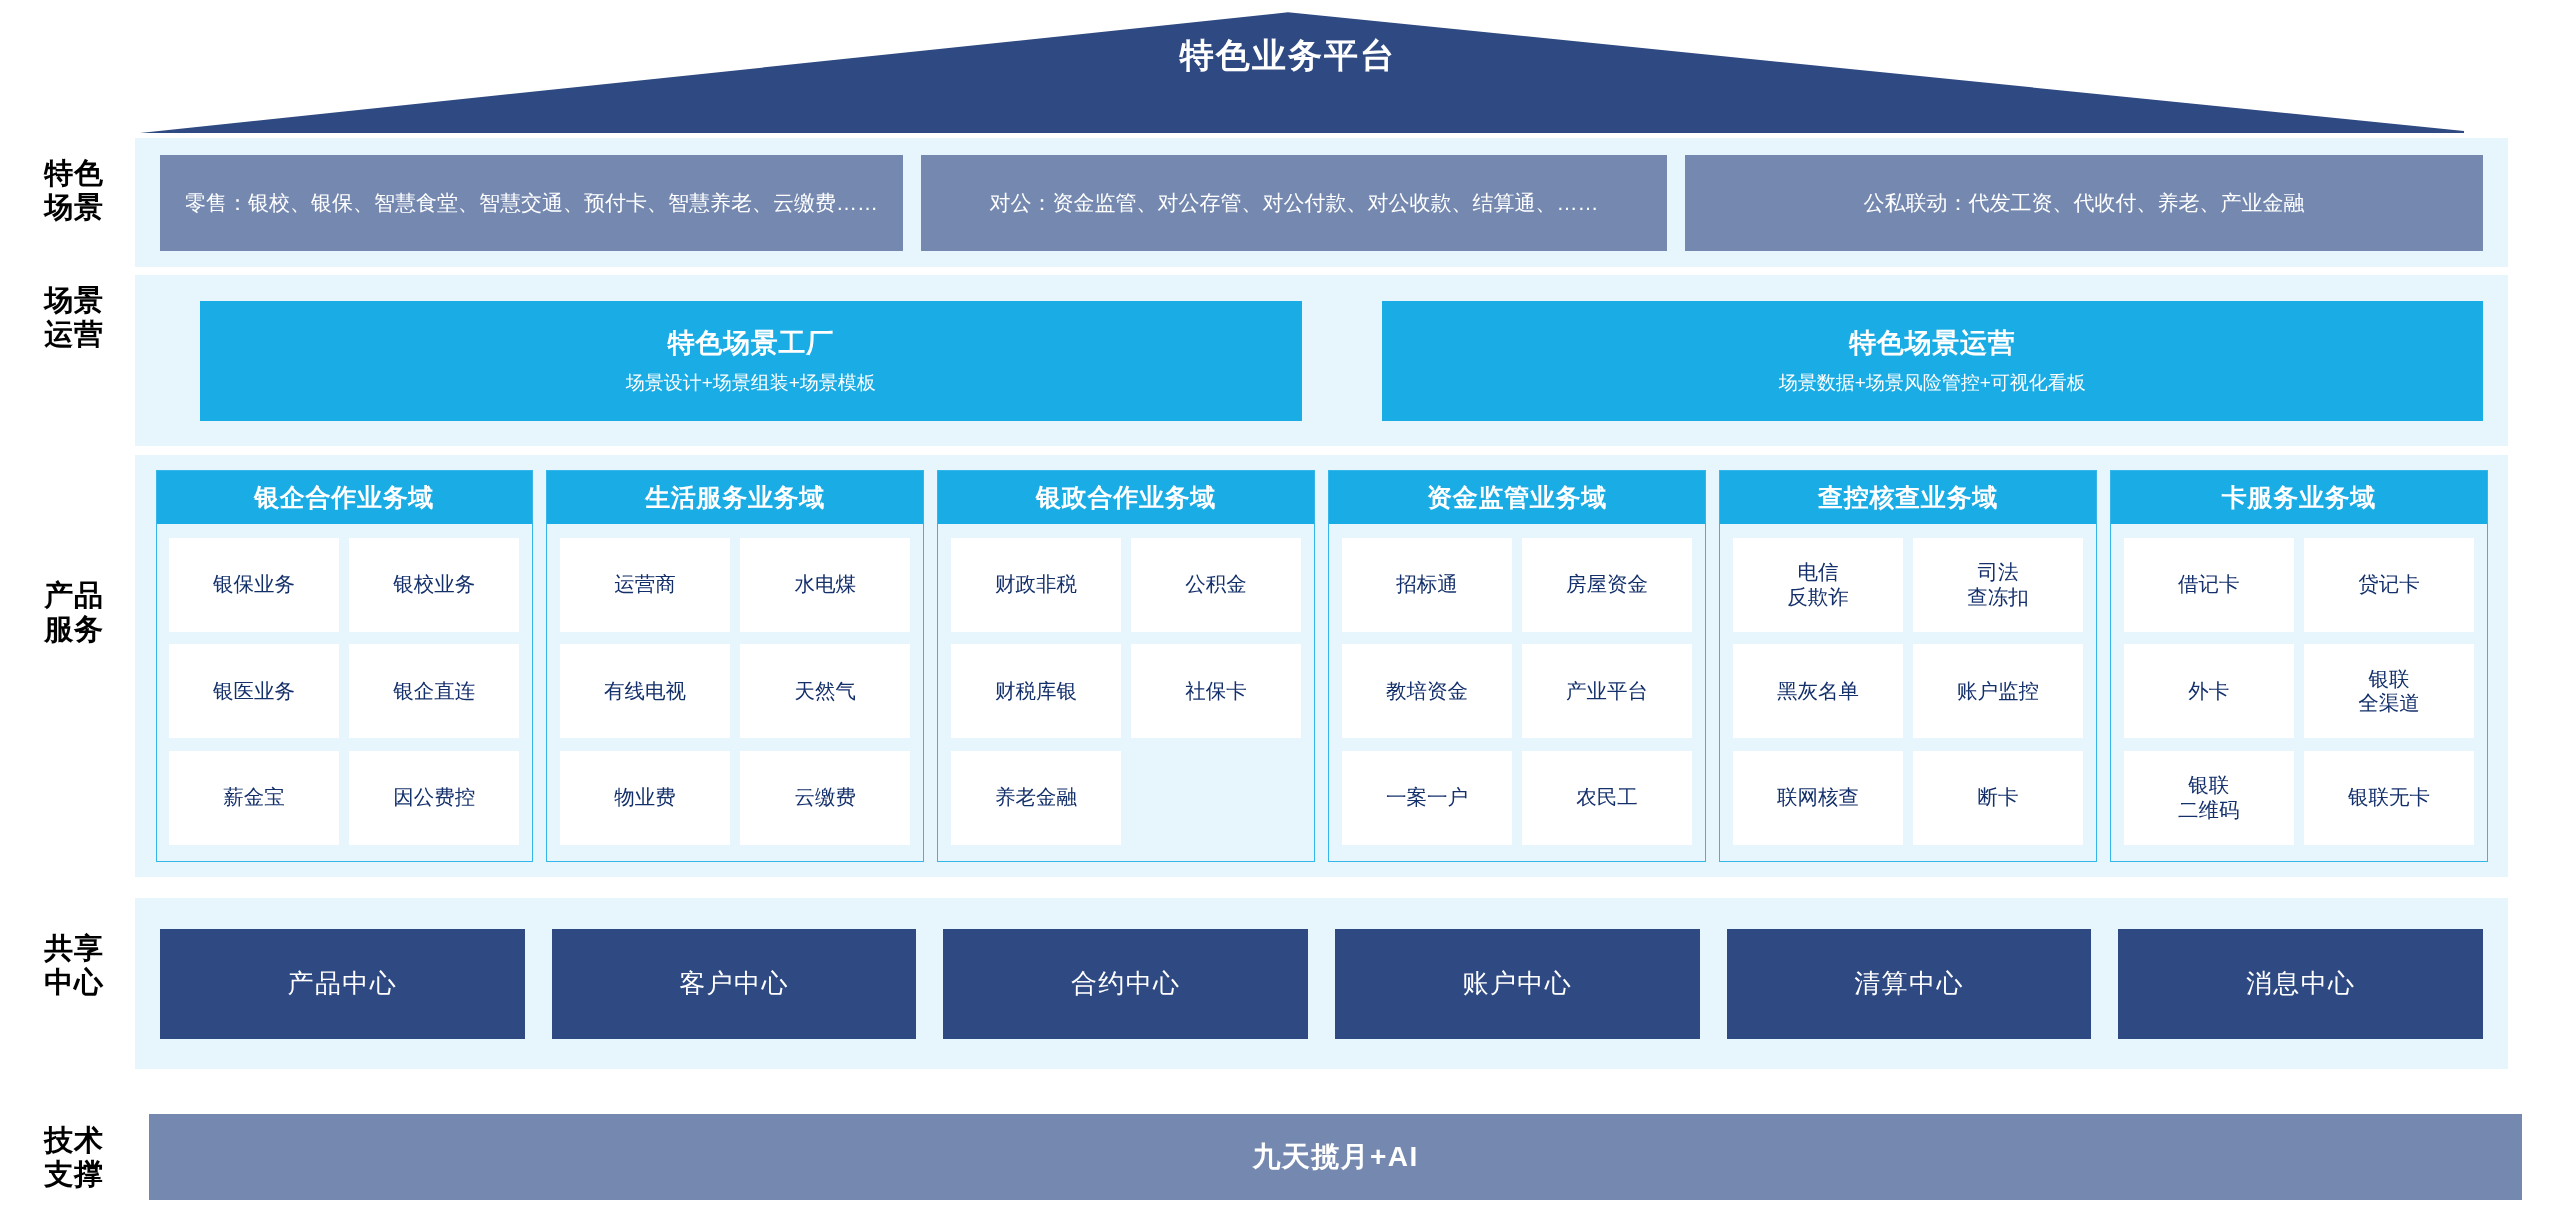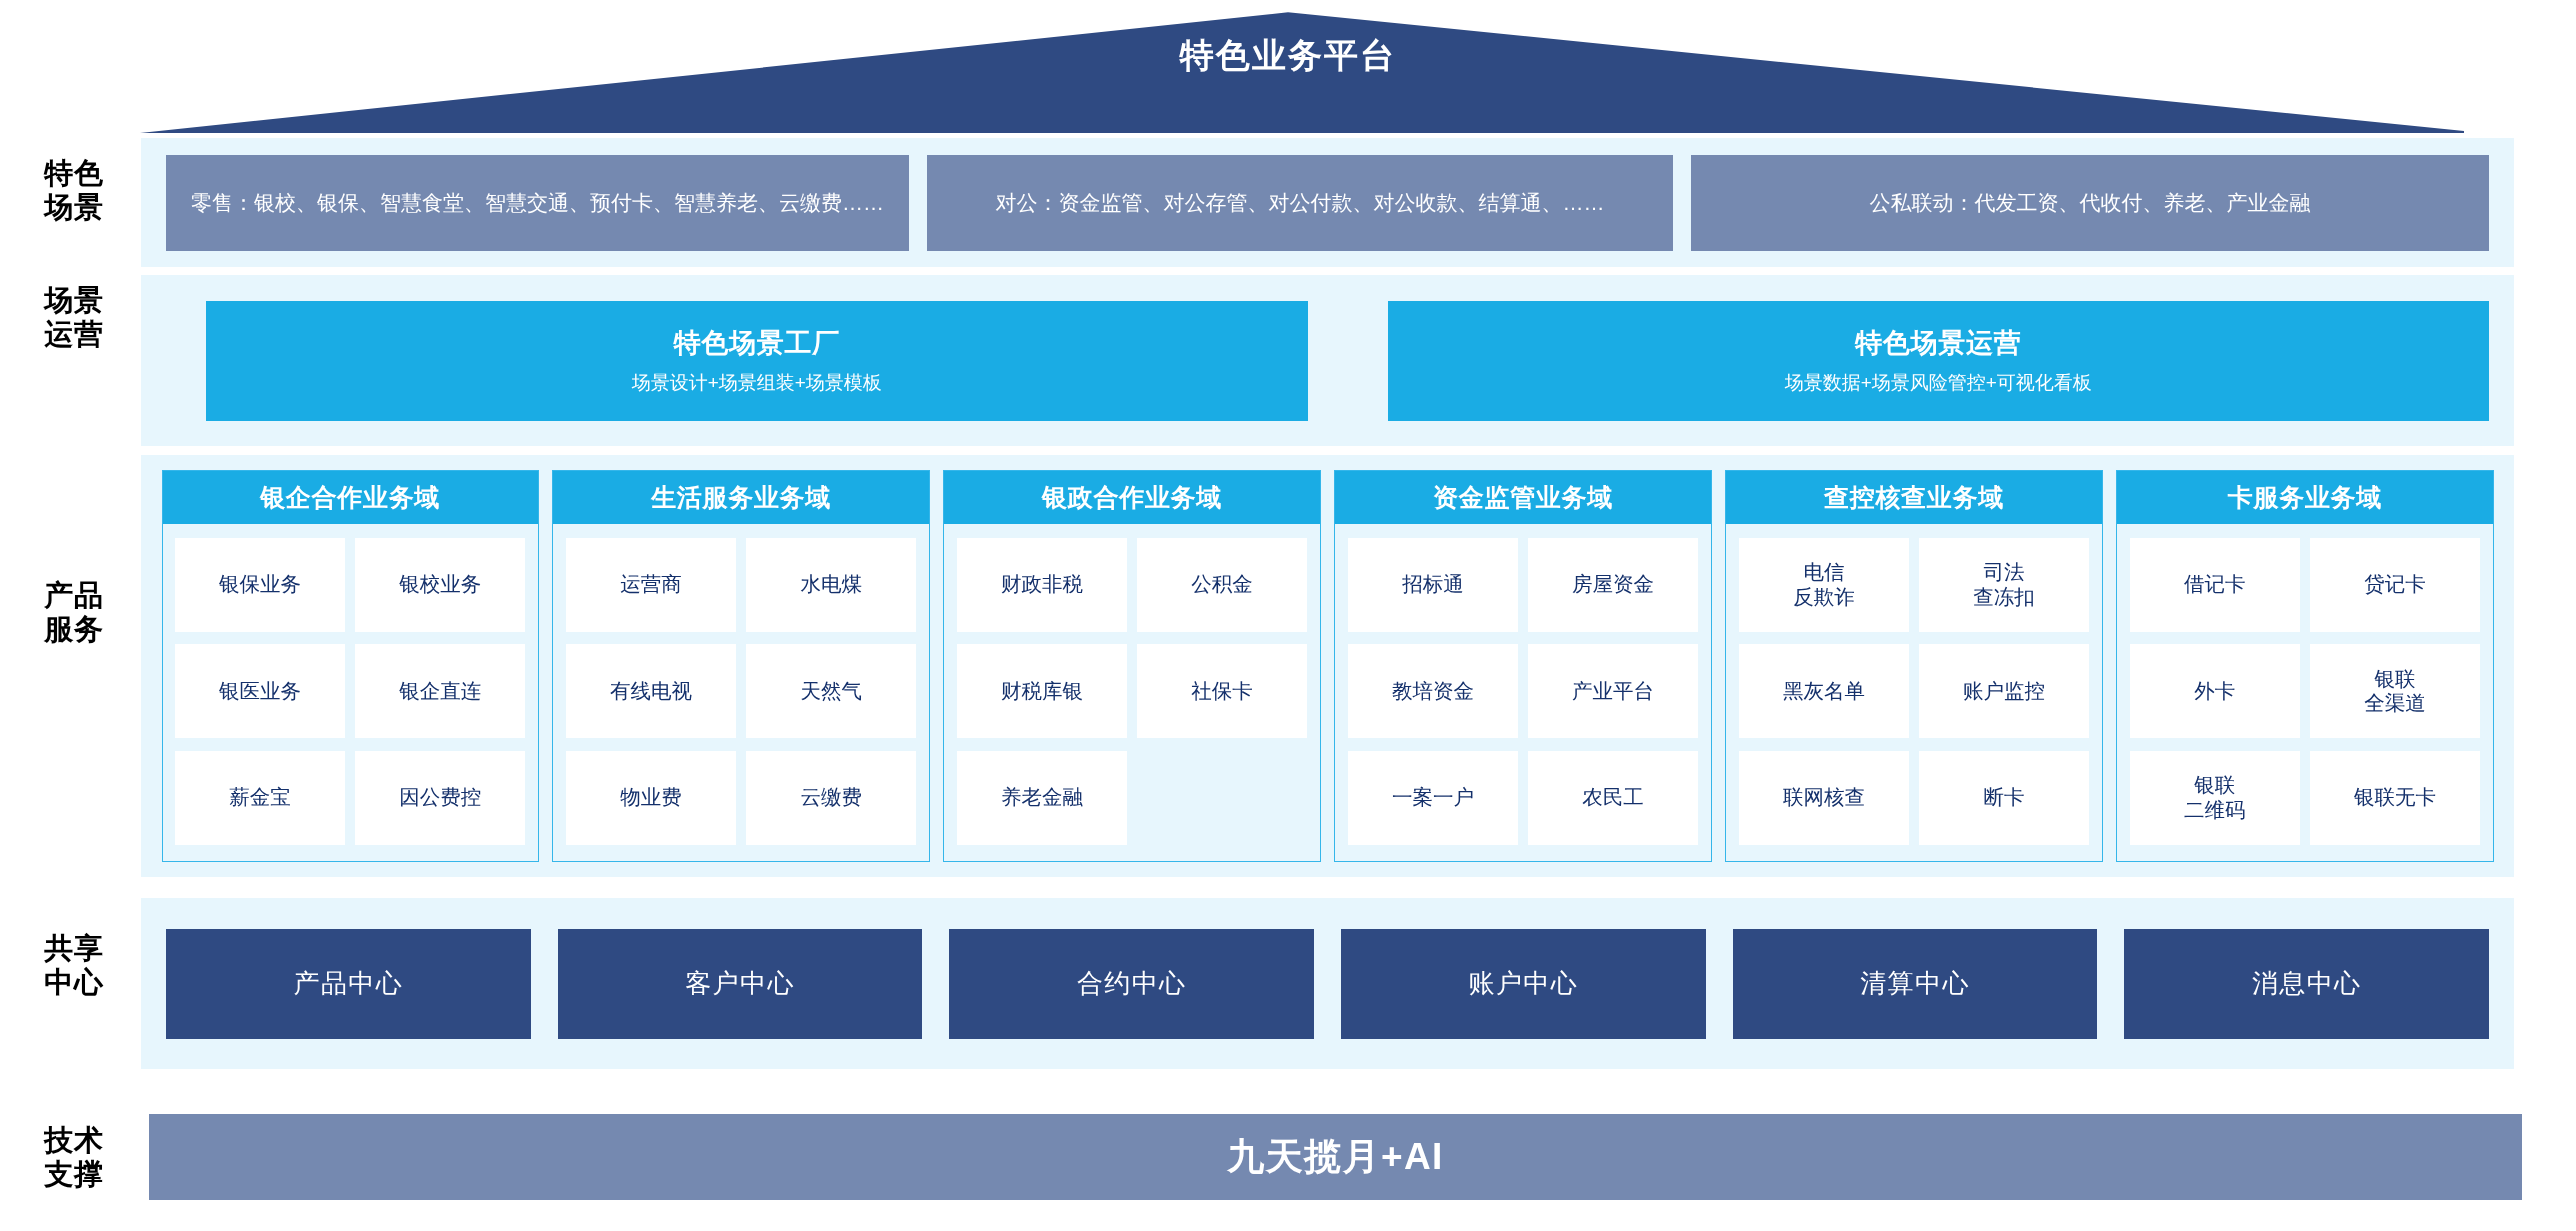--- a/index.html
+++ b/index.html
@@ -33,21 +33,21 @@
   .row-label {
     position: absolute; left: 5.5px; width: 137px;
     text-align: center;
     color: #000000;
     font-size: 29px; font-weight: bold; line-height: 1.18;
     letter-spacing: 0.7px;
   }
 
   
   .band {
-    position: absolute; left: 141px; width: 2373px;
+    position: absolute; left: 135px; width: 2373px;
     background: #e7f6fd;
   }
 
   
   .scene-row {
     position: absolute; left: 0; top: 0; width: 100%; height: 100%;
     display: flex; align-items: center; gap: 18px;
     padding: 0 25px;
   }
   .scene-box {
@@ -133,21 +133,21 @@
     display: flex; align-items: center; justify-content: center;
     font-size: 26px; letter-spacing: 1.4px;
   }
 
   
   .tech-bar {
     position: absolute; left: 149px; width: 2373px;
     background: #7589b0;
     color: #ffffff;
     display: flex; align-items: center; justify-content: center;
-    font-size: 37px; font-weight: bold; letter-spacing: 1.4px;
+    font-size: 28px; font-weight: bold; letter-spacing: 1.4px;
   }
 </style>
 </head>
 <body>
 
 <div id="root">
 
   <div class="roof">
     <div class="roof-shape"></div>
     <div class="roof-title">特色业务平台</div>

